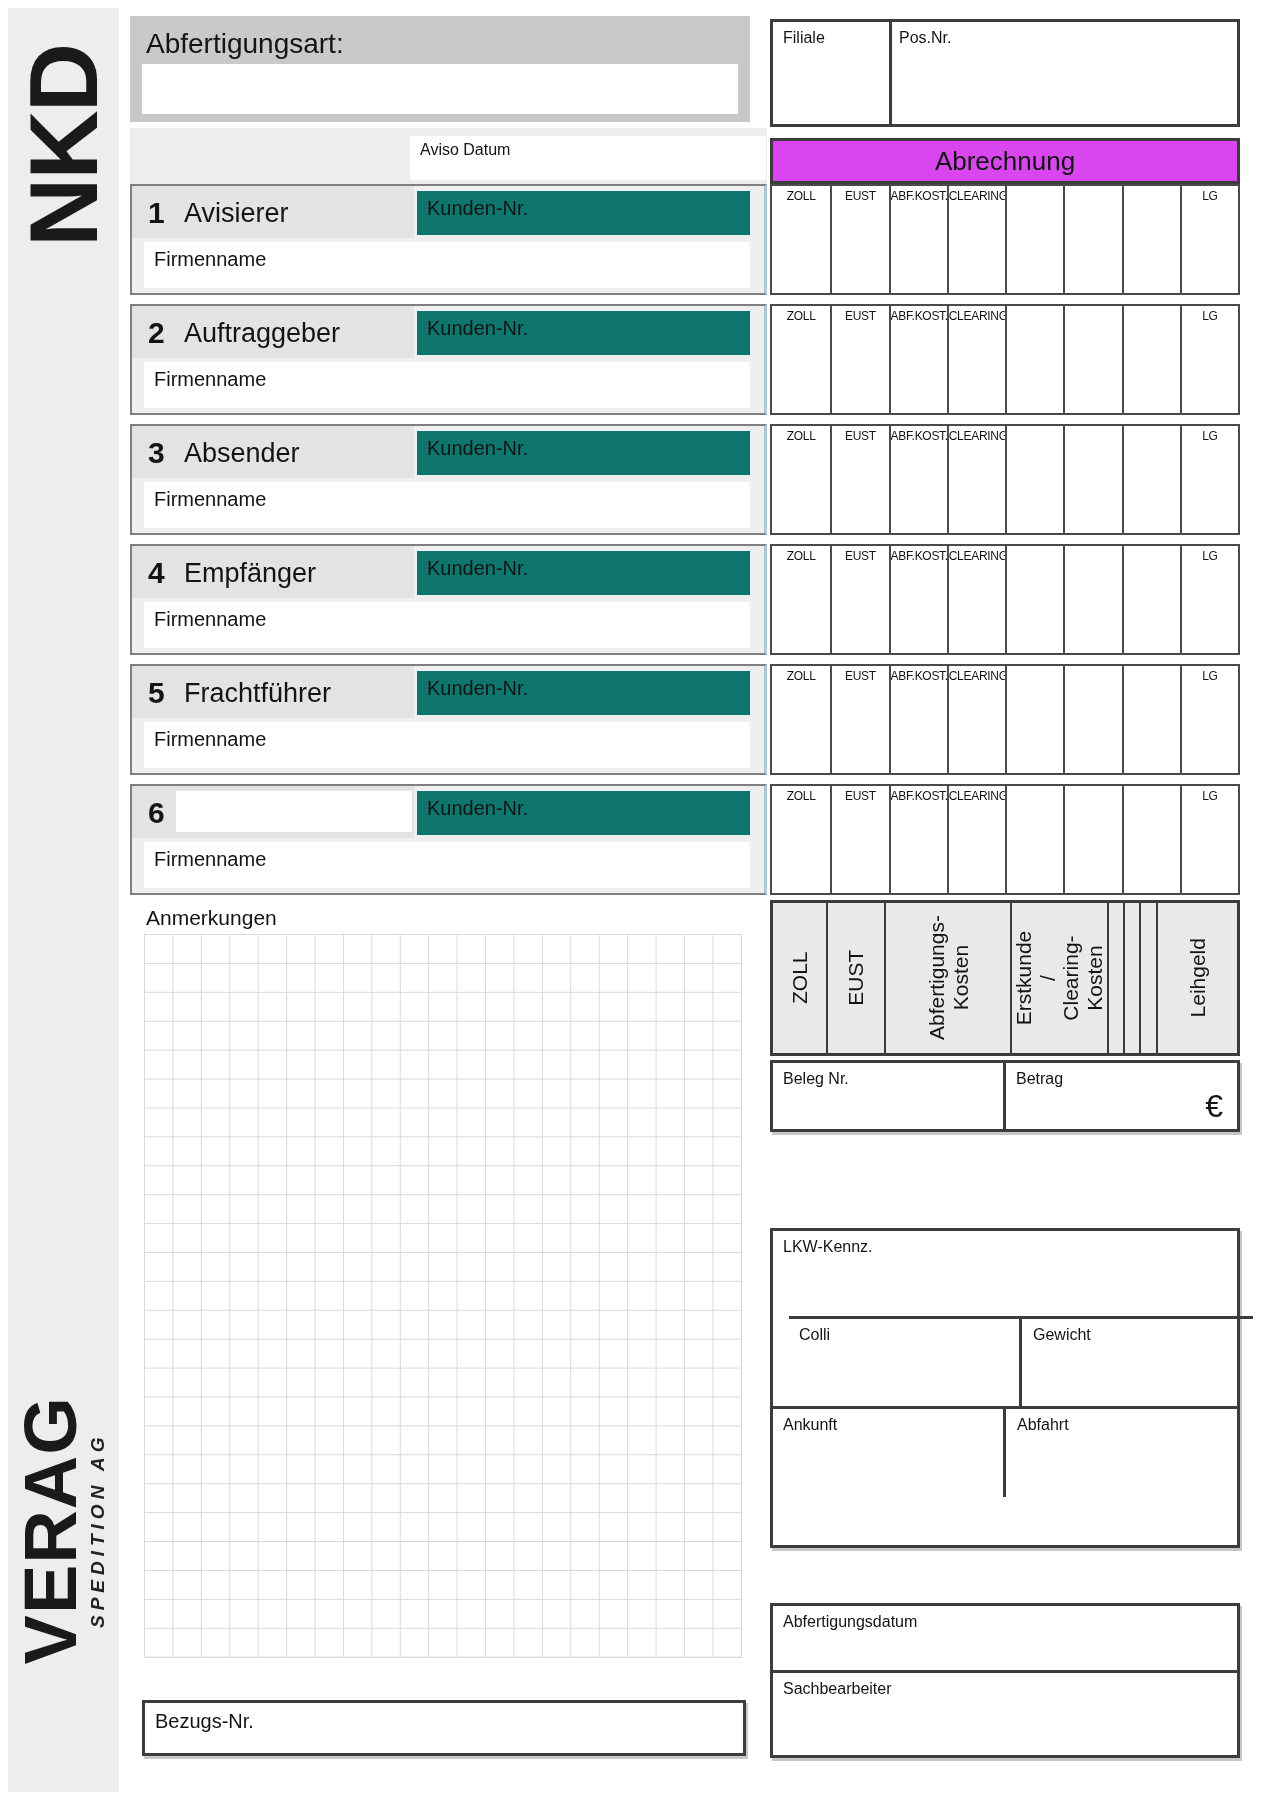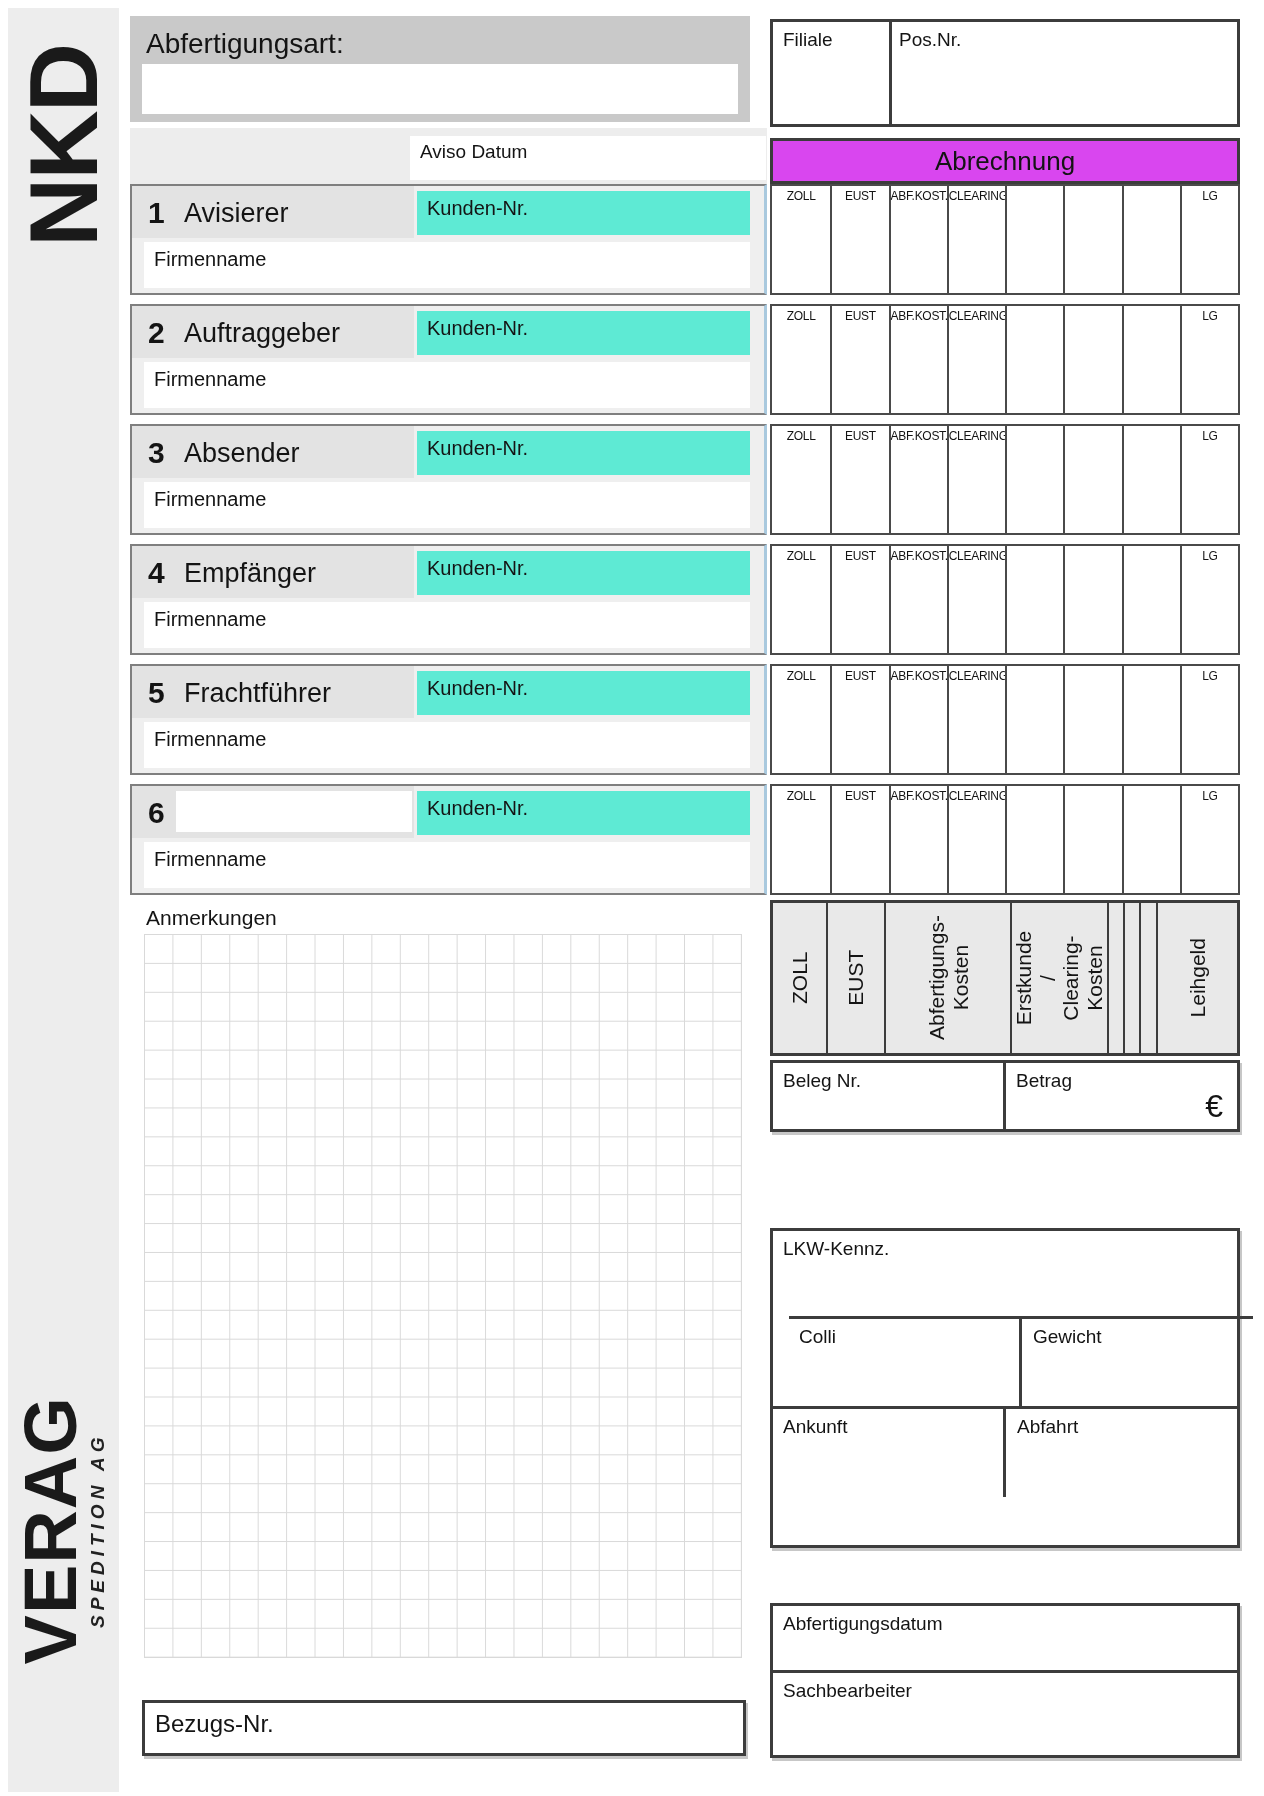--- a/index.html
+++ b/index.html
@@ -22,21 +22,21 @@
   .darkbox{border:3px solid #3c3c3c;background:#fff;}
   .shadow{box-shadow:2px 3px 0 rgba(0,0,0,.22);}
 
   
   .band{left:130px;top:16px;width:620px;height:106px;background:#c9c9c9;padding-left:42px;}
   .band .caption{position:absolute;left:16px;top:12px;font-size:28px;}
   .band .input{position:absolute;left:12px;top:48px;width:596px;height:50px;background:#fff;}
 
   .filiale-box{left:770px;top:19px;width:470px;height:108px;}
   .filiale-cell{position:absolute;left:0;top:0;width:116px;height:100%;border-right:3px solid #3c3c3c;}
-  .cell-label{position:absolute;left:10px;top:7px;font-size:19px;}
+  .cell-label{position:absolute;left:10px;top:7px;font-size:16px;}
 
   
   .aviso-strip{left:130px;top:128px;width:637px;height:56px;background:#ededed;}
   .aviso-box{left:410px;top:136px;width:356px;height:44px;background:#fff;}
   .aviso-box .cell-label{top:5px;}
 
   
   .ab-header{left:770px;top:138px;width:470px;height:46px;background:#d946ef;
              border:3px solid #3c3c3c;display:flex;align-items:center;justify-content:center;
              font-size:26px;}
@@ -46,21 +46,21 @@
            letter-spacing:-.3px;overflow:hidden;}
   .ab-cell:first-child{border-left:none;}
 
   
   .section{position:absolute;left:130px;width:637px;height:111px;background:#efefef;
            border:2px solid #7f7f7f;border-right:3px solid #a9c9de;box-sizing:border-box;}
   .sec-head{position:absolute;left:0;top:0;width:282px;height:52px;background:#e3e3e3;}
   .sec-num{position:absolute;left:16px;top:10px;font-size:30px;font-weight:700;}
   .sec-title{position:absolute;left:52px;top:12px;font-size:27px;}
   .sec-titlebox{position:absolute;left:44px;top:5px;width:236px;height:41px;background:#fff;}
-  .kunden-box{position:absolute;left:285px;top:5px;right:14px;height:44px;background:#5eead4;}
+  .kunden-box{position:absolute;left:285px;top:5px;right:14px;height:44px;background:#0f766e;}
   .kunden-box .cell-label{font-size:20px;top:6px;}
   .firma-box{position:absolute;left:12px;right:14px;top:56px;bottom:5px;background:#fff;}
   .firma-box .cell-label{font-size:20px;top:6px;}
 
   
   .vrow{left:770px;top:900px;width:470px;height:156px;border:3px solid #3c3c3c;background:#e9e9e9;
         display:grid;grid-template-columns:repeat(8,1fr);}
   .vcell{border-left:2px solid #3c3c3c;display:flex;align-items:center;justify-content:center;overflow:visible;}
   .vcell:first-child{border-left:none;}
   .vcell span{transform:rotate(-90deg);white-space:pre-line;text-align:center;font-size:21px;line-height:1.12;}
@@ -312,16 +312,16 @@
   <div class="datum-block darkbox shadow abs">
     <div class="rel" style="height:64px;">
       <div class="cell-label">Abfertigungsdatum</div>
     </div>
     <div class="rel row-line" style="height:85px;">
       <div class="cell-label">Sachbearbeiter</div>
     </div>
   </div>
 
   <div class="bezugs-box darkbox shadow abs">
-    <div class="cell-label" style="font-size:24px;">Bezugs-Nr.</div>
+    <div class="cell-label" style="font-size:20px;">Bezugs-Nr.</div>
   </div>
 
 </div>
 
 </body></html>

